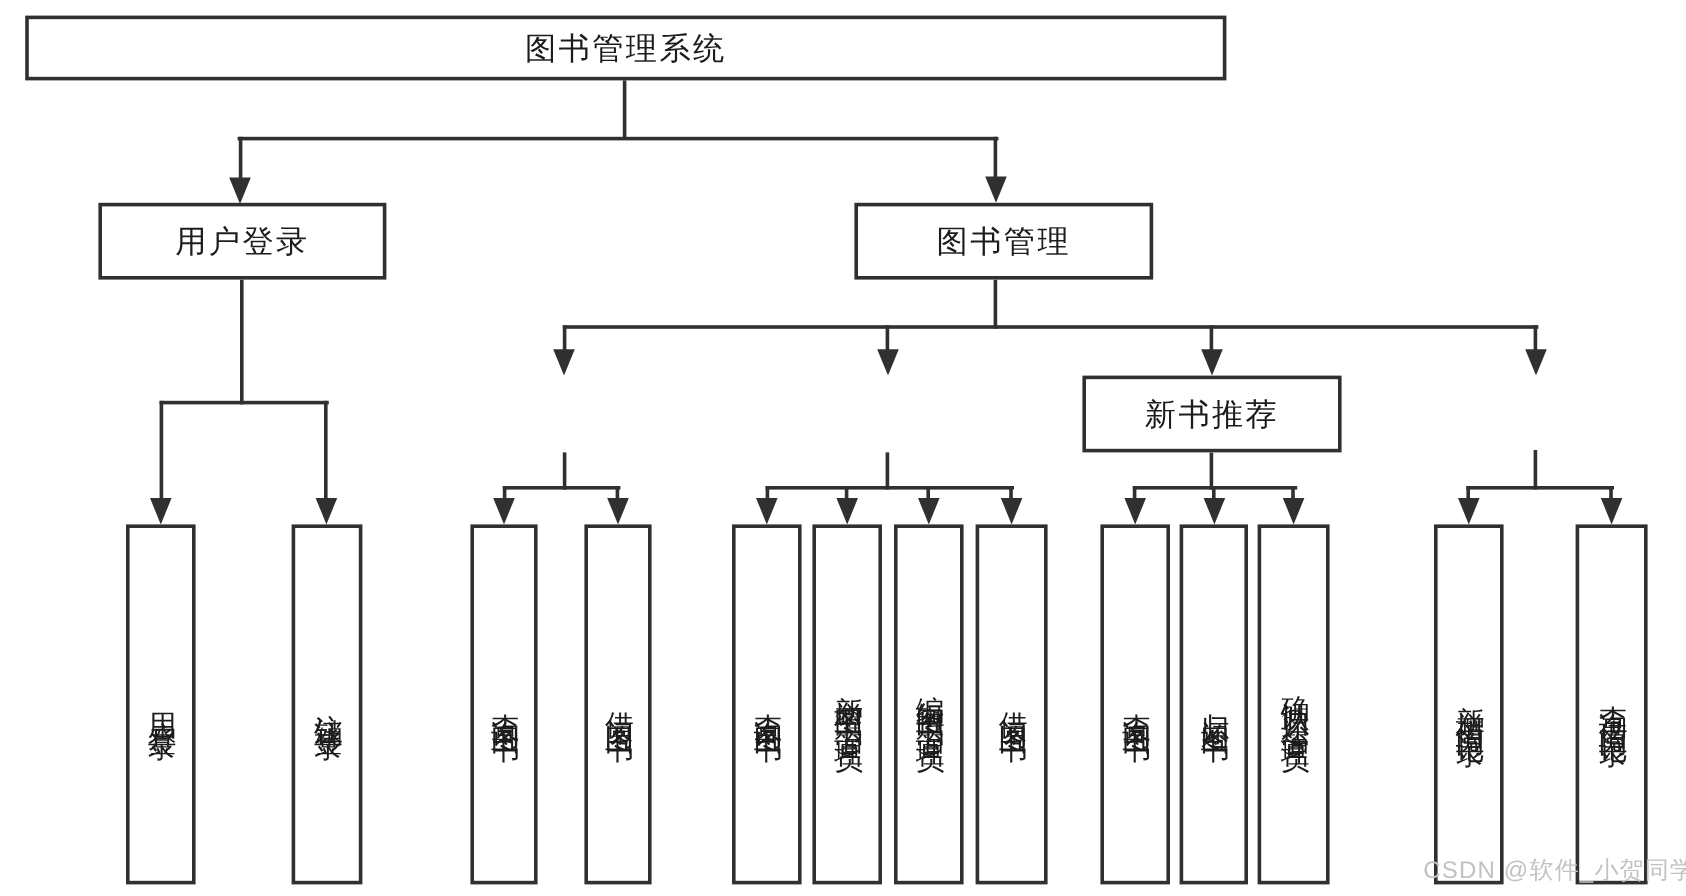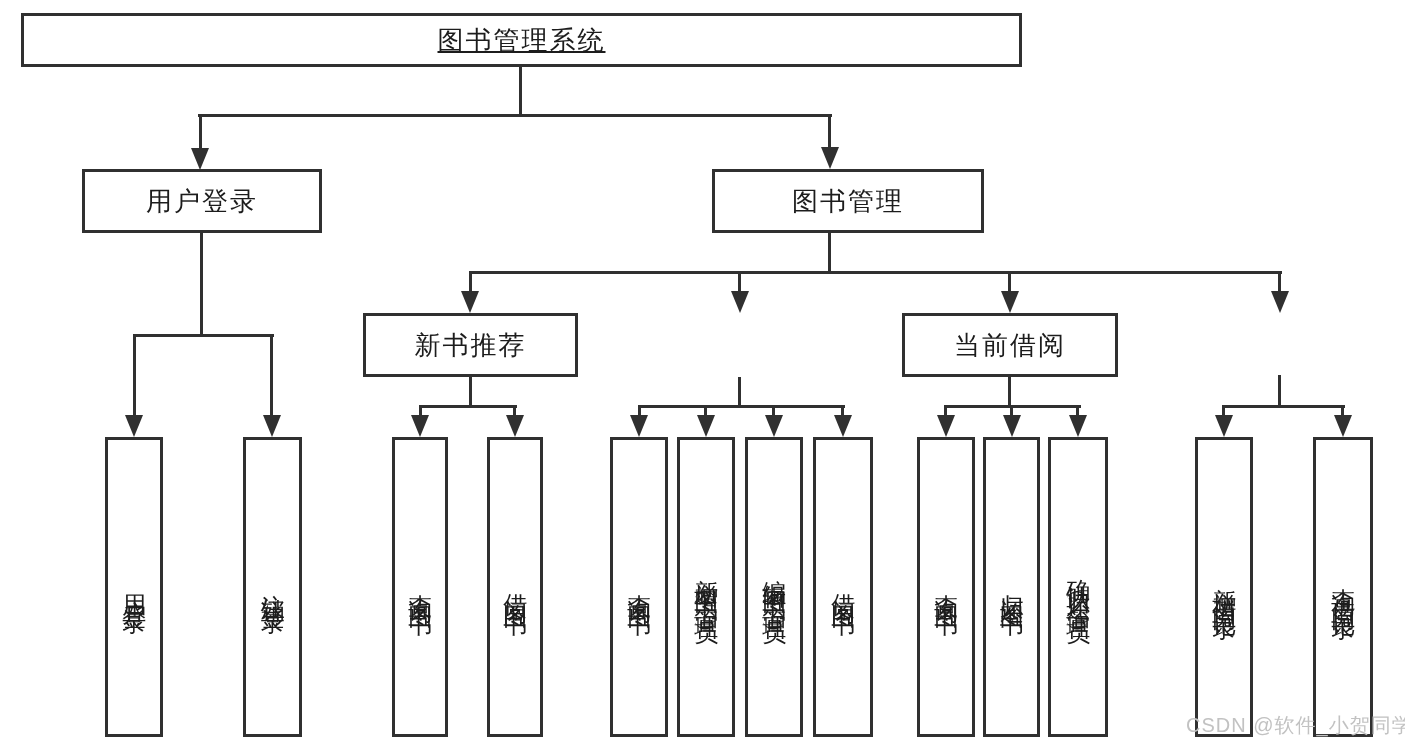--- a/index.html
+++ b/index.html
@@ -118,36 +118,33 @@
   <div class="line" style="left:1076px; top:405px; width:3px; height:12px;"></div>
   <div class="arrow" style="left:1069px; top:415px;"></div>
 
   <div class="line" style="left:1278px; top:375px; width:3px; height:33px;"></div>
   <div class="line" style="left:1222px; top:405px; width:123px; height:3px;"></div>
   <div class="line" style="left:1222px; top:405px; width:3px; height:12px;"></div>
   <div class="arrow" style="left:1215px; top:415px;"></div>
   <div class="line" style="left:1341px; top:405px; width:3px; height:12px;"></div>
   <div class="arrow" style="left:1334px; top:415px;"></div>
 
-  <div class="hbox" style="left:21px; top:13px; width:1001px; height:54px;text-decoration:underline;">
+  <div class="hbox" style="left:21px; top:13px; width:1001px; height:54px;">
     <span>图书管理系统</span>
   </div>
 
   <div class="hbox" style="left:82px; top:169px; width:240px; height:64px;">
     <span>用户登录</span>
   </div>
-  <div class="hbox" style="left:712px; top:169px; width:272px; height:64px;">
+  <div class="hbox" style="left:712px; top:169px; width:249px; height:64px;">
     <span>图书管理</span>
   </div>
 
-  <div class="hbox" style="left:363px; top:313px; width:215px; height:64px;">
+  <div class="hbox" style="left:902px; top:313px; width:216px; height:64px;">
     <span>新书推荐</span>
-  </div>
-  <div class="hbox" style="left:902px; top:313px; width:216px; height:64px;">
-    <span>当前借阅</span>
   </div>
 
   <div class="vbox" style="left:105px; width:58px;">
     <span class="vtext">用户登录</span>
   </div>
   <div class="vbox" style="left:243px; width:59px;">
     <span class="vtext">注销登录</span>
   </div>
 
   <div class="vbox" style="left:392px; width:56px;">

